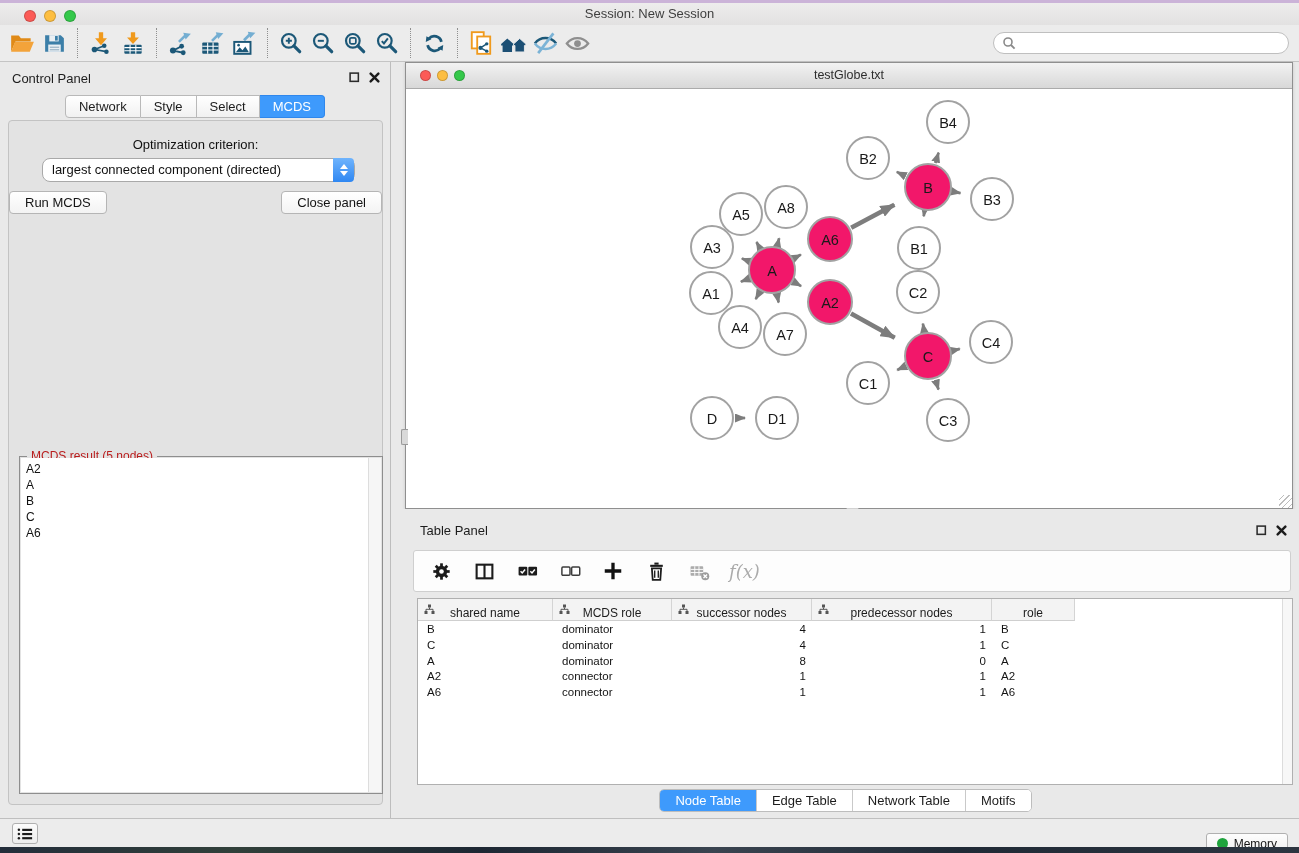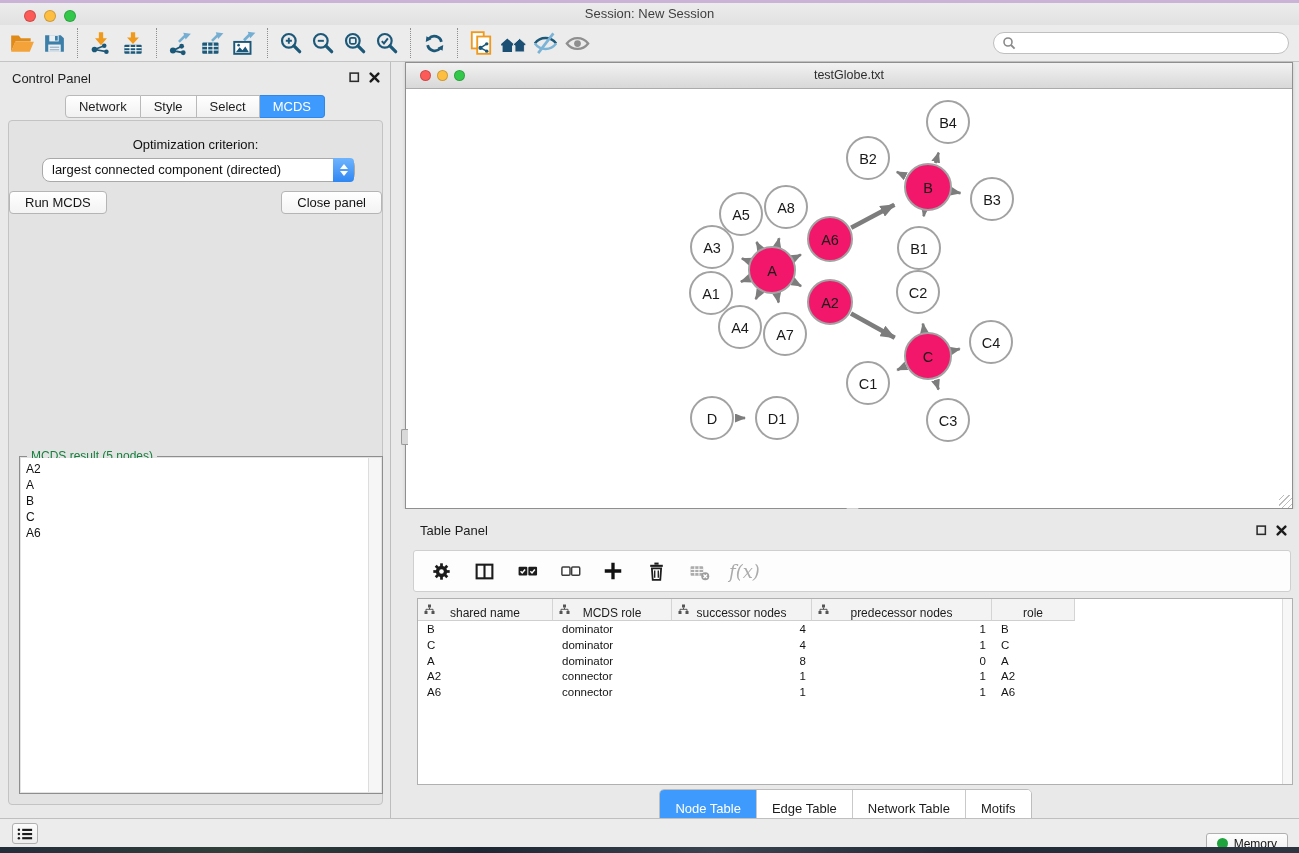--- a/index.html
+++ b/index.html
@@ -46,21 +46,21 @@
     background:linear-gradient(#6fb4fd,#2f87f2);display:flex;flex-direction:column;align-items:center;
     justify-content:center;gap:2px;}
   .tri-up{width:0;height:0;border-left:4px solid transparent;border-right:4px solid transparent;
     border-bottom:5px solid #fff;}
   .tri-down{width:0;height:0;border-left:4px solid transparent;border-right:4px solid transparent;
     border-top:5px solid #fff;}
   .cbuttons{position:absolute;left:0;right:0;top:70px;display:flex;justify-content:space-between;gap:14px;}
   .macbtn{font-size:13px;font-family:inherit;background:linear-gradient(#ffffff,#f3f3f3);
     border:1px solid #b5b5b5;border-radius:4px;padding:3px 15px;color:#141414;cursor:pointer;}
   .mcds-fieldset{position:absolute;left:10px;top:335px;width:364px;height:338px;border:1px solid #8e8e8e;}
-  .mcds-legend{position:absolute;left:7px;top:-8px;background:#e3e3e3;padding:0 4px;font-size:12px;color:#15803d;}
+  .mcds-legend{position:absolute;left:7px;top:-8px;background:#e3e3e3;padding:0 4px;font-size:12px;color:#b91c1c;}
   .mcds-listwrap{position:absolute;left:1px;right:1px;top:1px;bottom:1px;background:#fff;}
   .mcds-scroll{position:absolute;right:0;top:0;bottom:0;width:13px;background:#f6f6f6;border-left:1px solid #ddd;}
   .mcds-item{font-size:12px;color:#111;line-height:16px;padding:0 5px;}
   .mcds-item:first-child{padding-top:3px;}
   
   .netwin{position:absolute;left:405px;top:62px;width:888px;height:447px;background:#fff;
     border:1px solid #8f8f8f;box-shadow:0 1px 3px rgba(0,0,0,.15);}
   .netbar{position:absolute;left:0;top:0;right:0;height:26px;background:linear-gradient(#f2f2f2,#d8d8d8);
     border-bottom:1px solid #ababab;}
   .netbar .title{position:absolute;left:0;right:0;top:5px;text-align:center;font-size:12.5px;color:#2d2d2d;}
@@ -89,21 +89,21 @@
   .nt-th{position:relative;height:22px;background:#f3f3f3;border-right:1px solid #d4d4d4;
     border-bottom:1px solid #cfcfcf;display:flex;align-items:flex-end;justify-content:center;
     font-size:12px;color:#1c1c1c;}
   .nt-th .hicon{position:absolute;left:6px;top:5px;}
   .nt-body{position:absolute;left:0;top:23px;right:10px;bottom:0;}
   .nt-tr{display:flex;height:15.8px;}
   .nt-td{font-size:11.5px;line-height:15.8px;color:#141414;white-space:nowrap;overflow:hidden;}
   .nt-scroll{position:absolute;right:0;top:0;bottom:0;width:10px;background:#f7f7f7;border-left:1px solid #dcdcdc;}
   .ttabs-row{position:absolute;left:0;right:0;top:280px;text-align:center;}
   .ttabs{display:inline-flex;background:#fff;border:1px solid #bdbdbd;border-radius:5px;overflow:hidden;}
-  .ttab{font-size:13px;padding:11px 15px;color:#1c1c1c;border-left:1px solid #c9c9c9;background:#fff;
+  .ttab{font-size:13px;padding:3px 15px;color:#1c1c1c;border-left:1px solid #c9c9c9;background:#fff;
     border-top:none;border-bottom:none;border-right:none;font-family:inherit;cursor:pointer;}
   .ttab:first-child{border-left:none;}
   .ttab.active{background:#3e9afc;color:#fff;}
   
   .statusbar{position:absolute;left:0;top:818px;width:100%;height:29px;background:#ececec;
     border-top:1px solid #bfbfbf;}
   .listbtn{position:absolute;left:12px;top:4px;width:26px;height:21px;background:linear-gradient(#fcfcfc,#ededed);
     border:1px solid #b0b0b0;border-radius:3px;display:flex;align-items:center;justify-content:center;cursor:pointer;}
   .membtn{position:absolute;right:11px;top:4px;height:21px;background:linear-gradient(#fdfdfd,#f0f0f0);
     border:1px solid #b0b0b0;border-radius:3px;display:flex;align-items:center;gap:6px;padding:0 10px;

